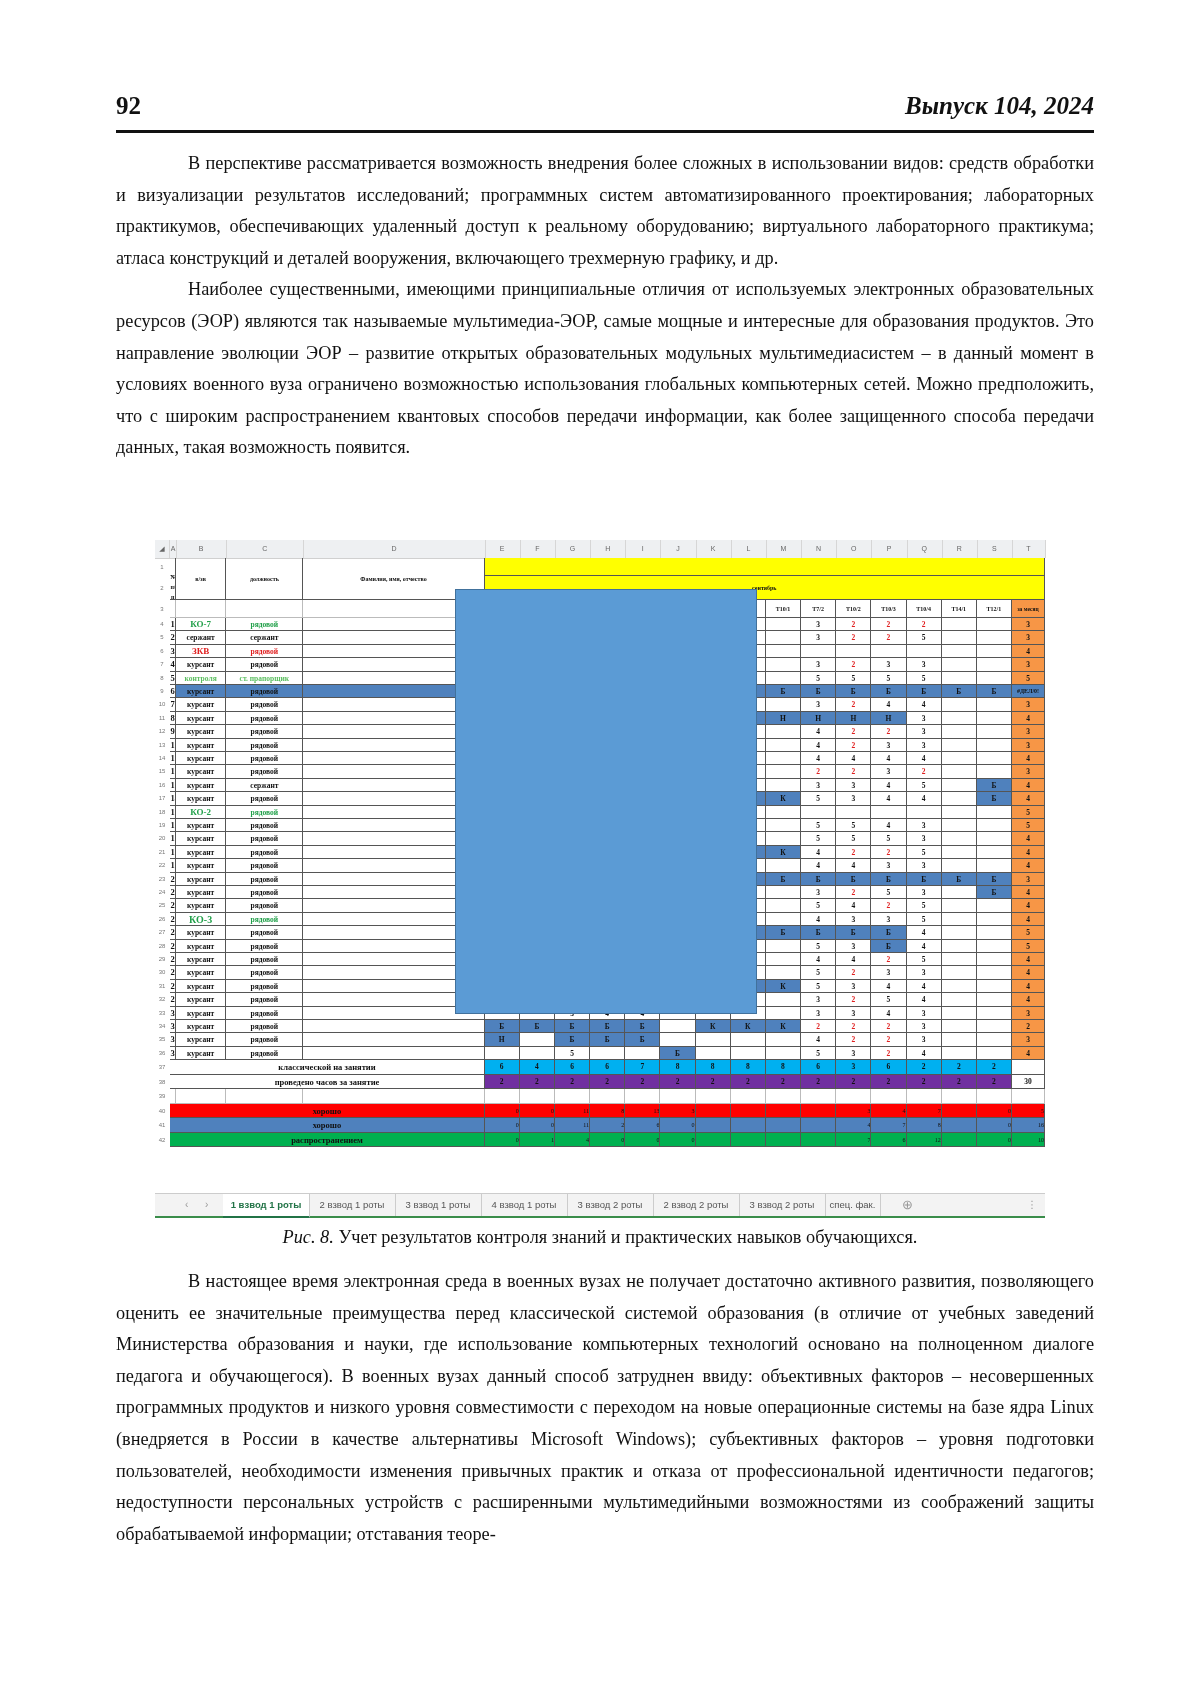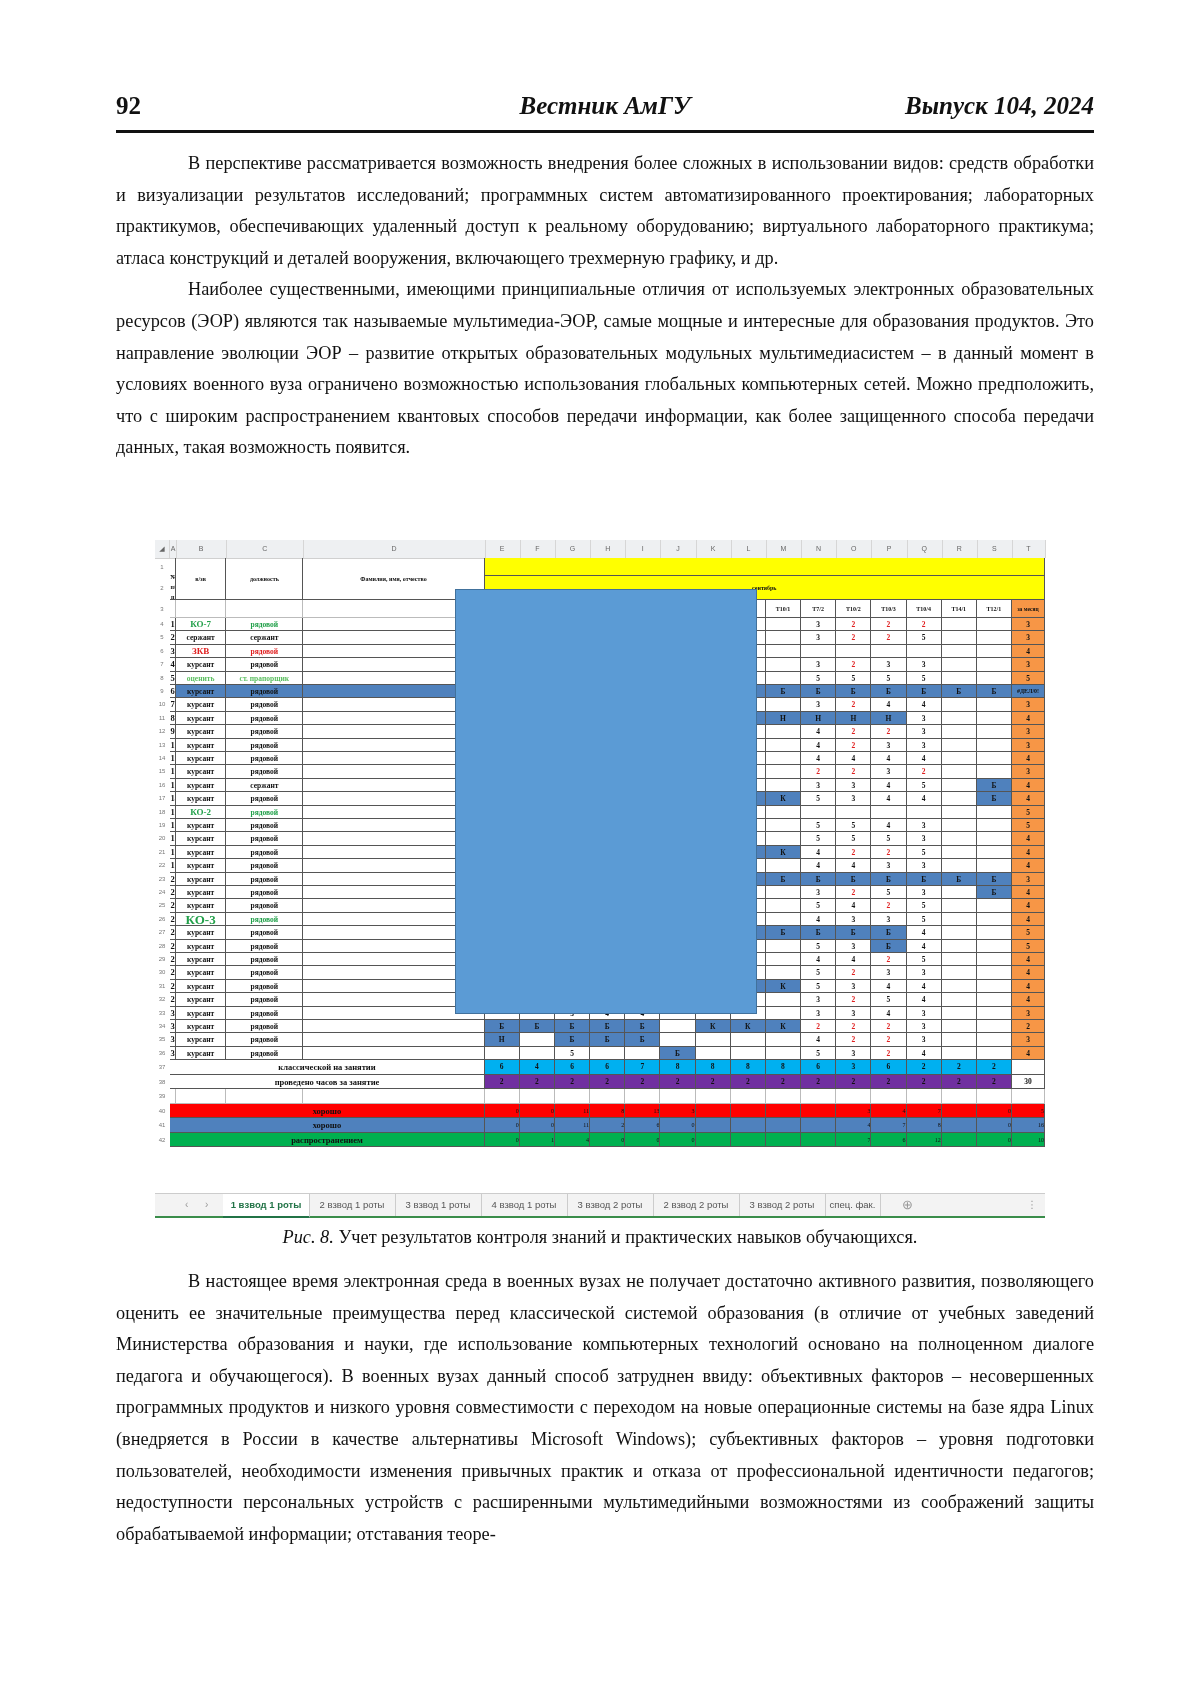--- a/index.html
+++ b/index.html
@@ -34,21 +34,20 @@
   .tabs{position:absolute;left:0;top:653px;width:890px;height:22px;background:#f3f3f3;border-top:1px solid #ccc;border-bottom:2px solid #3a8d4a;font-family:"Liberation Sans",sans-serif;font-size:9.5px;color:#555;}
   .tabs .tab{position:absolute;top:0;height:22px;line-height:22px;padding:0 4px;border-right:1px solid #ccc;}
   .tabs .tab.active{color:#217346;font-weight:bold;background:#fff;border-bottom:2px solid #217346;}
   .tabs .nav{position:absolute;top:0;line-height:22px;color:#999;font-size:10px;}
 </style>
 </head>
 <body>
 
 <div class="hdr">
   <span class="pg">92</span>
-  <span class="jt">Вестник АмГУ</span>
   <span class="iss">Выпуск 104, 2024</span>
 </div>
 <div class="rule" style="top:130px;height:3px;"></div>
 
 <div class="para" style="top:148px;">
   <p>В перспективе рассматривается возможность внедрения более сложных в использовании видов: средств обработки и визуализации результатов исследований; программных систем автоматизированного проектирования; лабораторных практикумов, обеспечивающих удаленный доступ к реальному оборудованию; виртуального лабораторного практикума; атласа конструкций и деталей вооружения, включающего трехмерную графику, и др.</p>
   <p>Наиболее существенными, имеющими принципиальные отличия от используемых электронных образовательных ресурсов (ЭОР) являются так называемые мультимедиа-ЭОР, самые мощные и интересные для образования продуктов. Это направление эволюции ЭОР – развитие открытых образовательных модульных мультимедиасистем – в данный момент в условиях военного вуза ограничено возможностью использования глобальных компьютерных сетей. Можно предположить, что с широким распространением квантовых способов передачи информации, как более защищенного способа передачи данных, такая возможность появится.</p>
 </div>
 
 <div class="sheet" id="sheet">
@@ -219,21 +218,21 @@
       <div class="cell " style="left: 575.753px; width: 35.1605px; top: 118.2px; height: 13.4px; line-height: 13.4px;"></div>
       <div class="cell " style="left: 610.914px; width: 35.1605px; top: 118.2px; height: 13.4px; line-height: 13.4px;"></div>
       <div class="cell " style="left: 646.074px; width: 35.1605px; top: 118.2px; height: 13.4px; line-height: 13.4px;">3</div>
       <div class="cell " style="left: 681.235px; width: 35.1605px; top: 118.2px; height: 13.4px; line-height: 13.4px; color: rgb(224, 32, 32);">2</div>
       <div class="cell " style="left: 716.395px; width: 35.1605px; top: 118.2px; height: 13.4px; line-height: 13.4px;">3</div>
       <div class="cell " style="left: 751.556px; width: 35.1605px; top: 118.2px; height: 13.4px; line-height: 13.4px;">3</div>
       <div class="cell " style="left: 786.716px; width: 35.1605px; top: 118.2px; height: 13.4px; line-height: 13.4px;"></div>
       <div class="cell " style="left: 821.877px; width: 35.1605px; top: 118.2px; height: 13.4px; line-height: 13.4px;"></div>
       <div class="cell org" style="left: 857.037px; width: 32.963px; top: 118.2px; height: 13.4px; line-height: 13.4px;">3</div>
       <div class="cell " style="left: 15.3827px; width: 5.49383px; top: 131.6px; height: 13.4px; line-height: 13.4px; font-size: 8.5px;">5</div>
-      <div class="cell " style="left: 20.8765px; width: 50.5432px; top: 131.6px; height: 13.4px; line-height: 13.4px; color: rgb(92, 191, 96);">оценить</div>
+      <div class="cell " style="left: 20.8765px; width: 50.5432px; top: 131.6px; height: 13.4px; line-height: 13.4px; color: rgb(92, 191, 96);">контроля</div>
       <div class="cell " style="left: 71.4198px; width: 76.9136px; top: 131.6px; height: 13.4px; line-height: 13.4px; color: rgb(92, 191, 96);">ст. прапорщик</div>
       <div class="cell " style="left: 148.333px; width: 181.296px; top: 131.6px; height: 13.4px; line-height: 13.4px;"></div>
       <div class="cell " style="left: 329.63px; width: 35.1605px; top: 131.6px; height: 13.4px; line-height: 13.4px;"></div>
       <div class="cell blue" style="left: 364.79px; width: 35.1605px; top: 131.6px; height: 13.4px; line-height: 13.4px;">Б</div>
       <div class="cell " style="left: 399.951px; width: 35.1605px; top: 131.6px; height: 13.4px; line-height: 13.4px;">4</div>
       <div class="cell " style="left: 435.111px; width: 35.1605px; top: 131.6px; height: 13.4px; line-height: 13.4px;">5</div>
       <div class="cell " style="left: 470.272px; width: 35.1605px; top: 131.6px; height: 13.4px; line-height: 13.4px;">5</div>
       <div class="cell " style="left: 505.432px; width: 35.1605px; top: 131.6px; height: 13.4px; line-height: 13.4px;"></div>
       <div class="cell " style="left: 540.593px; width: 35.1605px; top: 131.6px; height: 13.4px; line-height: 13.4px;"></div>
       <div class="cell " style="left: 575.753px; width: 35.1605px; top: 131.6px; height: 13.4px; line-height: 13.4px;"></div>
@@ -579,21 +578,21 @@
       <div class="cell " style="left: 575.753px; width: 35.1605px; top: 359.4px; height: 13.4px; line-height: 13.4px;"></div>
       <div class="cell " style="left: 610.914px; width: 35.1605px; top: 359.4px; height: 13.4px; line-height: 13.4px;"></div>
       <div class="cell " style="left: 646.074px; width: 35.1605px; top: 359.4px; height: 13.4px; line-height: 13.4px;">5</div>
       <div class="cell " style="left: 681.235px; width: 35.1605px; top: 359.4px; height: 13.4px; line-height: 13.4px;">4</div>
       <div class="cell " style="left: 716.395px; width: 35.1605px; top: 359.4px; height: 13.4px; line-height: 13.4px; color: rgb(224, 32, 32);">2</div>
       <div class="cell " style="left: 751.556px; width: 35.1605px; top: 359.4px; height: 13.4px; line-height: 13.4px;">5</div>
       <div class="cell " style="left: 786.716px; width: 35.1605px; top: 359.4px; height: 13.4px; line-height: 13.4px;"></div>
       <div class="cell " style="left: 821.877px; width: 35.1605px; top: 359.4px; height: 13.4px; line-height: 13.4px;"></div>
       <div class="cell org" style="left: 857.037px; width: 32.963px; top: 359.4px; height: 13.4px; line-height: 13.4px;">4</div>
       <div class="cell " style="left: 15.3827px; width: 5.49383px; top: 372.8px; height: 13.4px; line-height: 13.4px; font-size: 8.5px;">23</div>
-      <div class="cell " style="left: 20.8765px; width: 50.5432px; top: 372.8px; height: 13.4px; line-height: 13.4px; color: rgb(34, 160, 74); font-size: 13px;">КО-3</div>
+      <div class="cell " style="left: 20.8765px; width: 50.5432px; top: 372.8px; height: 13.4px; line-height: 13.4px; color: rgb(34, 160, 74); font-size: 10px;">КО-3</div>
       <div class="cell " style="left: 71.4198px; width: 76.9136px; top: 372.8px; height: 13.4px; line-height: 13.4px; color: rgb(34, 160, 74);">рядовой</div>
       <div class="cell " style="left: 148.333px; width: 181.296px; top: 372.8px; height: 13.4px; line-height: 13.4px;"></div>
       <div class="cell blue" style="left: 329.63px; width: 35.1605px; top: 372.8px; height: 13.4px; line-height: 13.4px;">Н</div>
       <div class="cell " style="left: 364.79px; width: 35.1605px; top: 372.8px; height: 13.4px; line-height: 13.4px;"></div>
       <div class="cell " style="left: 399.951px; width: 35.1605px; top: 372.8px; height: 13.4px; line-height: 13.4px;">5</div>
       <div class="cell " style="left: 435.111px; width: 35.1605px; top: 372.8px; height: 13.4px; line-height: 13.4px;"></div>
       <div class="cell " style="left: 470.272px; width: 35.1605px; top: 372.8px; height: 13.4px; line-height: 13.4px;"></div>
       <div class="cell " style="left: 505.432px; width: 35.1605px; top: 372.8px; height: 13.4px; line-height: 13.4px;">5</div>
       <div class="cell " style="left: 540.593px; width: 35.1605px; top: 372.8px; height: 13.4px; line-height: 13.4px;"></div>
       <div class="cell " style="left: 575.753px; width: 35.1605px; top: 372.8px; height: 13.4px; line-height: 13.4px;"></div>

